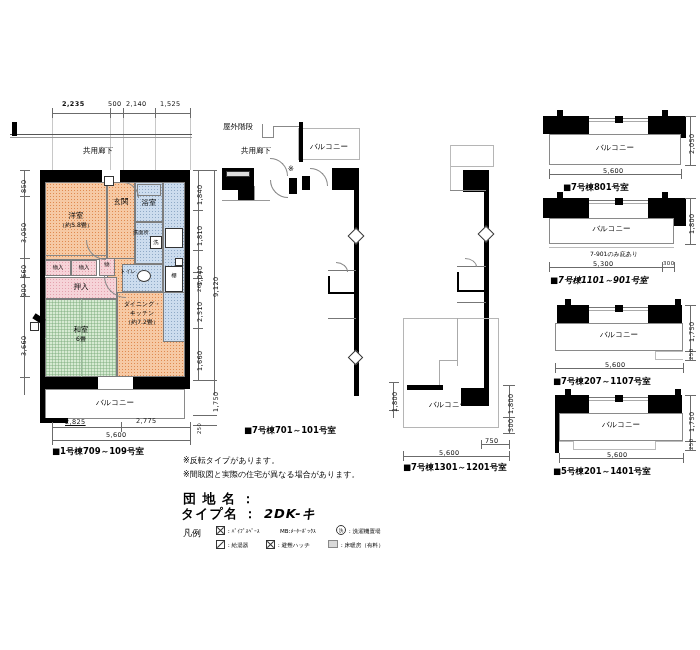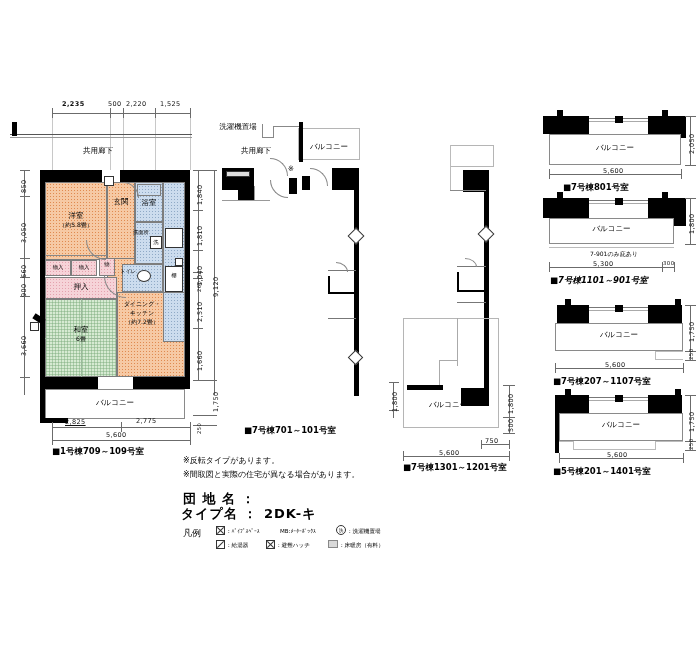--- a/index.html
+++ b/index.html
@@ -57,21 +57,21 @@
 <div class="abs" style="left:0;top:0;width:230px;height:450px;">
 
   <div class="dim" style="left:52px;top:113px;width:138px;height:1px;"></div>
   <div class="tick" style="left:52px;top:108px;width:1px;height:10px;"></div>
   <div class="tick" style="left:110px;top:108px;width:1px;height:10px;"></div>
   <div class="tick" style="left:123px;top:108px;width:1px;height:10px;"></div>
   <div class="tick" style="left:155px;top:108px;width:1px;height:10px;"></div>
   <div class="tick" style="left:190px;top:108px;width:1px;height:10px;"></div>
   <div class="dimtxt" style="left:62px;top:100px;font-weight:bold;">2,235</div>
   <div class="dimtxt" style="left:108px;top:100px;">500</div>
-  <div class="dimtxt" style="left:126px;top:100px;">2,220</div>
+  <div class="dimtxt" style="left:126px;top:100px;">2,140</div>
   <div class="dimtxt" style="left:160px;top:100px;">1,525</div>
 
   <div class="line" style="left:52px;top:118px;width:1px;height:52px;background:#c8c8c8;"></div>
   <div class="line" style="left:110px;top:118px;width:1px;height:52px;background:#c8c8c8;"></div>
   <div class="line" style="left:123px;top:118px;width:1px;height:52px;background:#c8c8c8;"></div>
   <div class="line" style="left:155px;top:118px;width:1px;height:52px;background:#c8c8c8;"></div>
   <div class="line" style="left:190px;top:118px;width:1px;height:52px;background:#c8c8c8;"></div>
 
   <div class="line" style="left:10px;top:134px;width:182px;height:1px;"></div>
   <div class="line" style="left:10px;top:137px;width:182px;height:1px;background:#999;"></div>
@@ -191,21 +191,21 @@
   <div class="tick" style="left:190px;top:422px;width:1px;height:23px;"></div>
   <div class="dimtxt" style="left:65px;top:418px;text-decoration:underline;">2,825</div>
   <div class="dimtxt" style="left:136px;top:417px;">2,775</div>
   <div class="dimtxt" style="left:106px;top:431px;">5,600</div>
 
   <div class="capline" style="left:52px;top:446px;">■1号棟709～109号室</div>
 </div>
 
 <div class="abs" style="left:210px;top:0;width:180px;height:460px;">
 
-  <div class="lbl" style="left:5px;top:122px;width:46px;">洗濯機置場</div>
+  <div class="lbl" style="left:5px;top:122px;width:46px;">屋外階段</div>
   <div class="line" style="left:52px;top:124px;width:1px;height:14px;background:#888;"></div>
   <div class="line" style="left:52px;top:137px;width:12px;height:1px;background:#888;"></div>
   <div class="line" style="left:63px;top:126px;width:1px;height:12px;background:#888;"></div>
   <div class="line" style="left:63px;top:126px;width:26px;height:1px;background:#888;"></div>
 
   <div class="lbl" style="left:20px;top:146px;width:52px;">共用廊下</div>
 
   <div class="balout" style="left:88px;top:128px;width:62px;height:32px;"></div>
   <div class="lbl" style="left:88px;top:142px;width:62px;">バルコニー</div>
 
@@ -240,21 +240,21 @@
 
   <div class="capline" style="left:34px;top:425px;">■7号棟701～101号室</div>
 </div>
 
 <div class="abs" style="left:180px;top:450px;width:320px;height:110px;">
   <div class="note" style="left:3px;top:5px;">※反転タイプがあります。</div>
   <div class="note" style="left:3px;top:19px;">※間取図と実際の住宅が異なる場合があります。</div>
 
   <div class="bigtxt" style="left:3px;top:40px;">団 地 名 ：</div>
   <div class="bigtxt" style="left:1px;top:55px;">タイプ名 ：</div>
-  <div class="bigtxt" style="left:84px;top:55px;">2DK-キ</div>
+  <div class="bigtxt" style="left:84px;top:55px;font-style:italic;">2DK-キ</div>
 
   <div class="legtxt" style="left:3px;top:77px;font-size:9px;">凡例</div>
 
   <div class="sq" style="left:36px;top:76px;width:9px;height:9px;"></div>
   <div class="line" style="left:36px;top:80px;width:9px;height:1px;background:#333;transform:rotate(45deg);"></div>
   <div class="line" style="left:36px;top:80px;width:9px;height:1px;background:#333;transform:rotate(-45deg);"></div>
   <div class="legtxt tiny" style="left:46px;top:78px;">：ﾊﾟｲﾌﾟｽﾍﾟｰｽ</div>
   <div class="legtxt tiny" style="left:100px;top:78px;">MB:ﾒｰﾀｰﾎﾞｯｸｽ</div>
   <div class="circ" style="left:156px;top:75px;width:10px;height:10px;line-height:9px;">洗</div>
   <div class="legtxt tiny" style="left:167px;top:78px;">：洗濯機置場</div>

